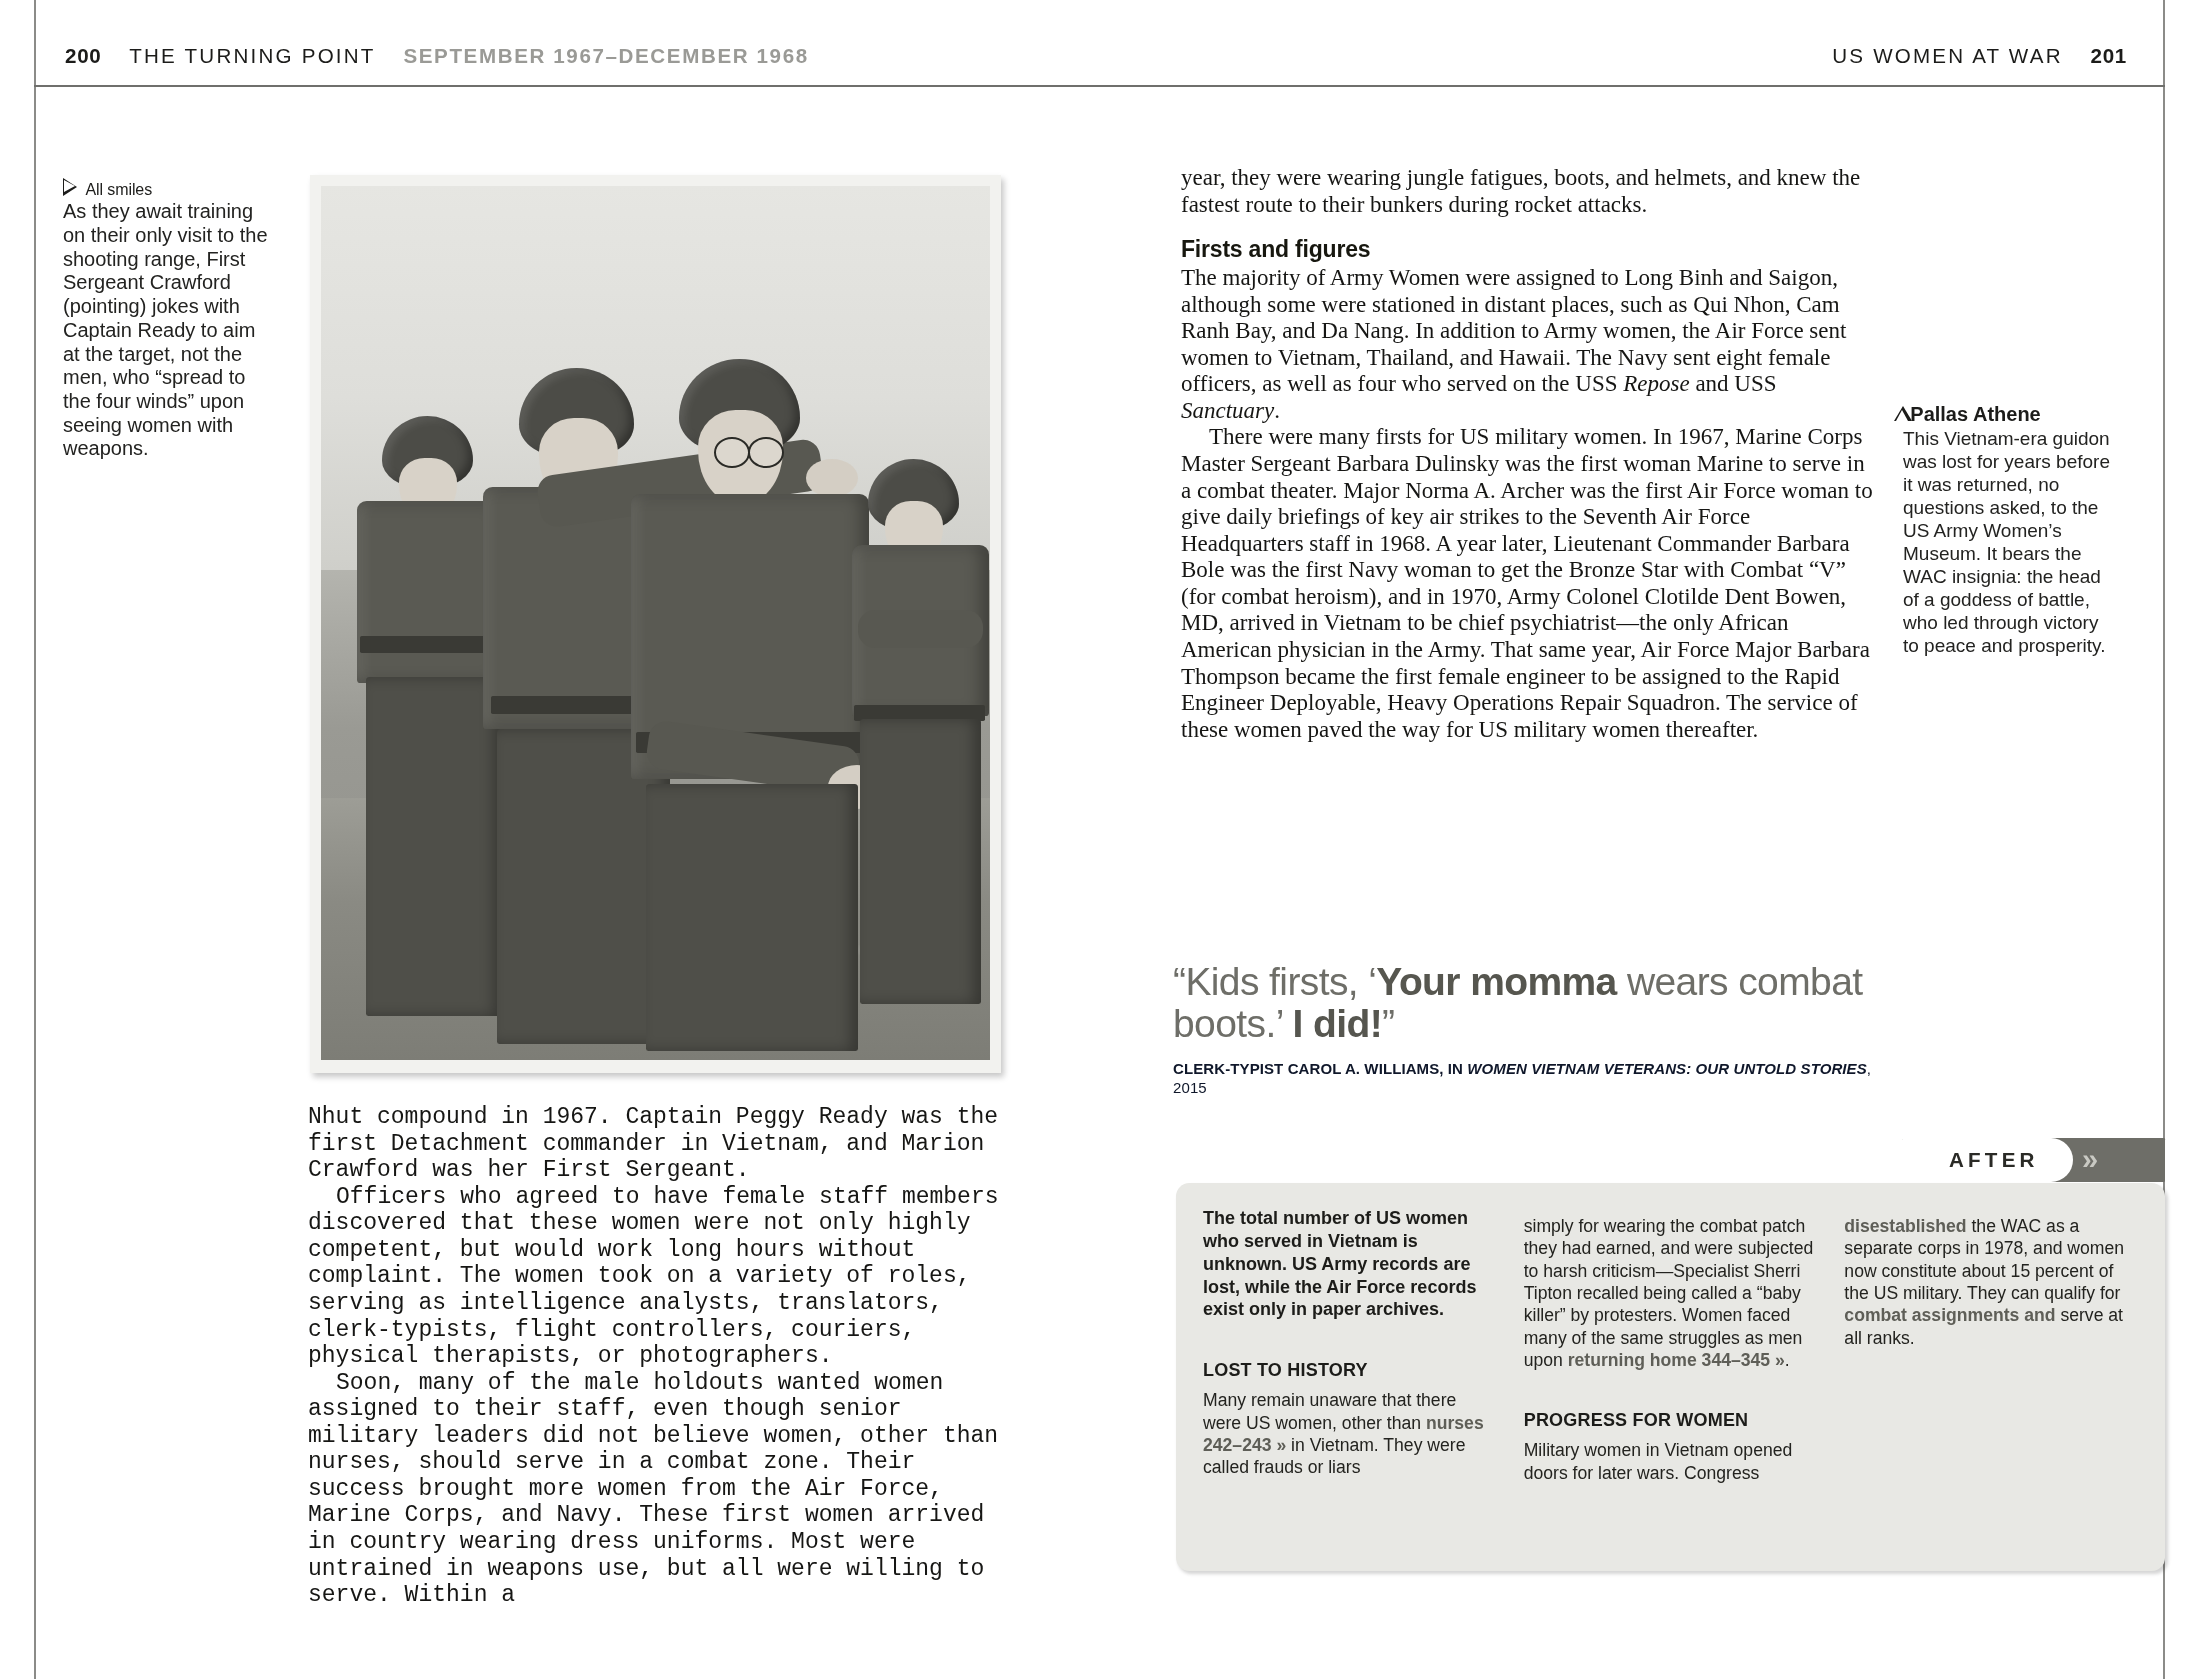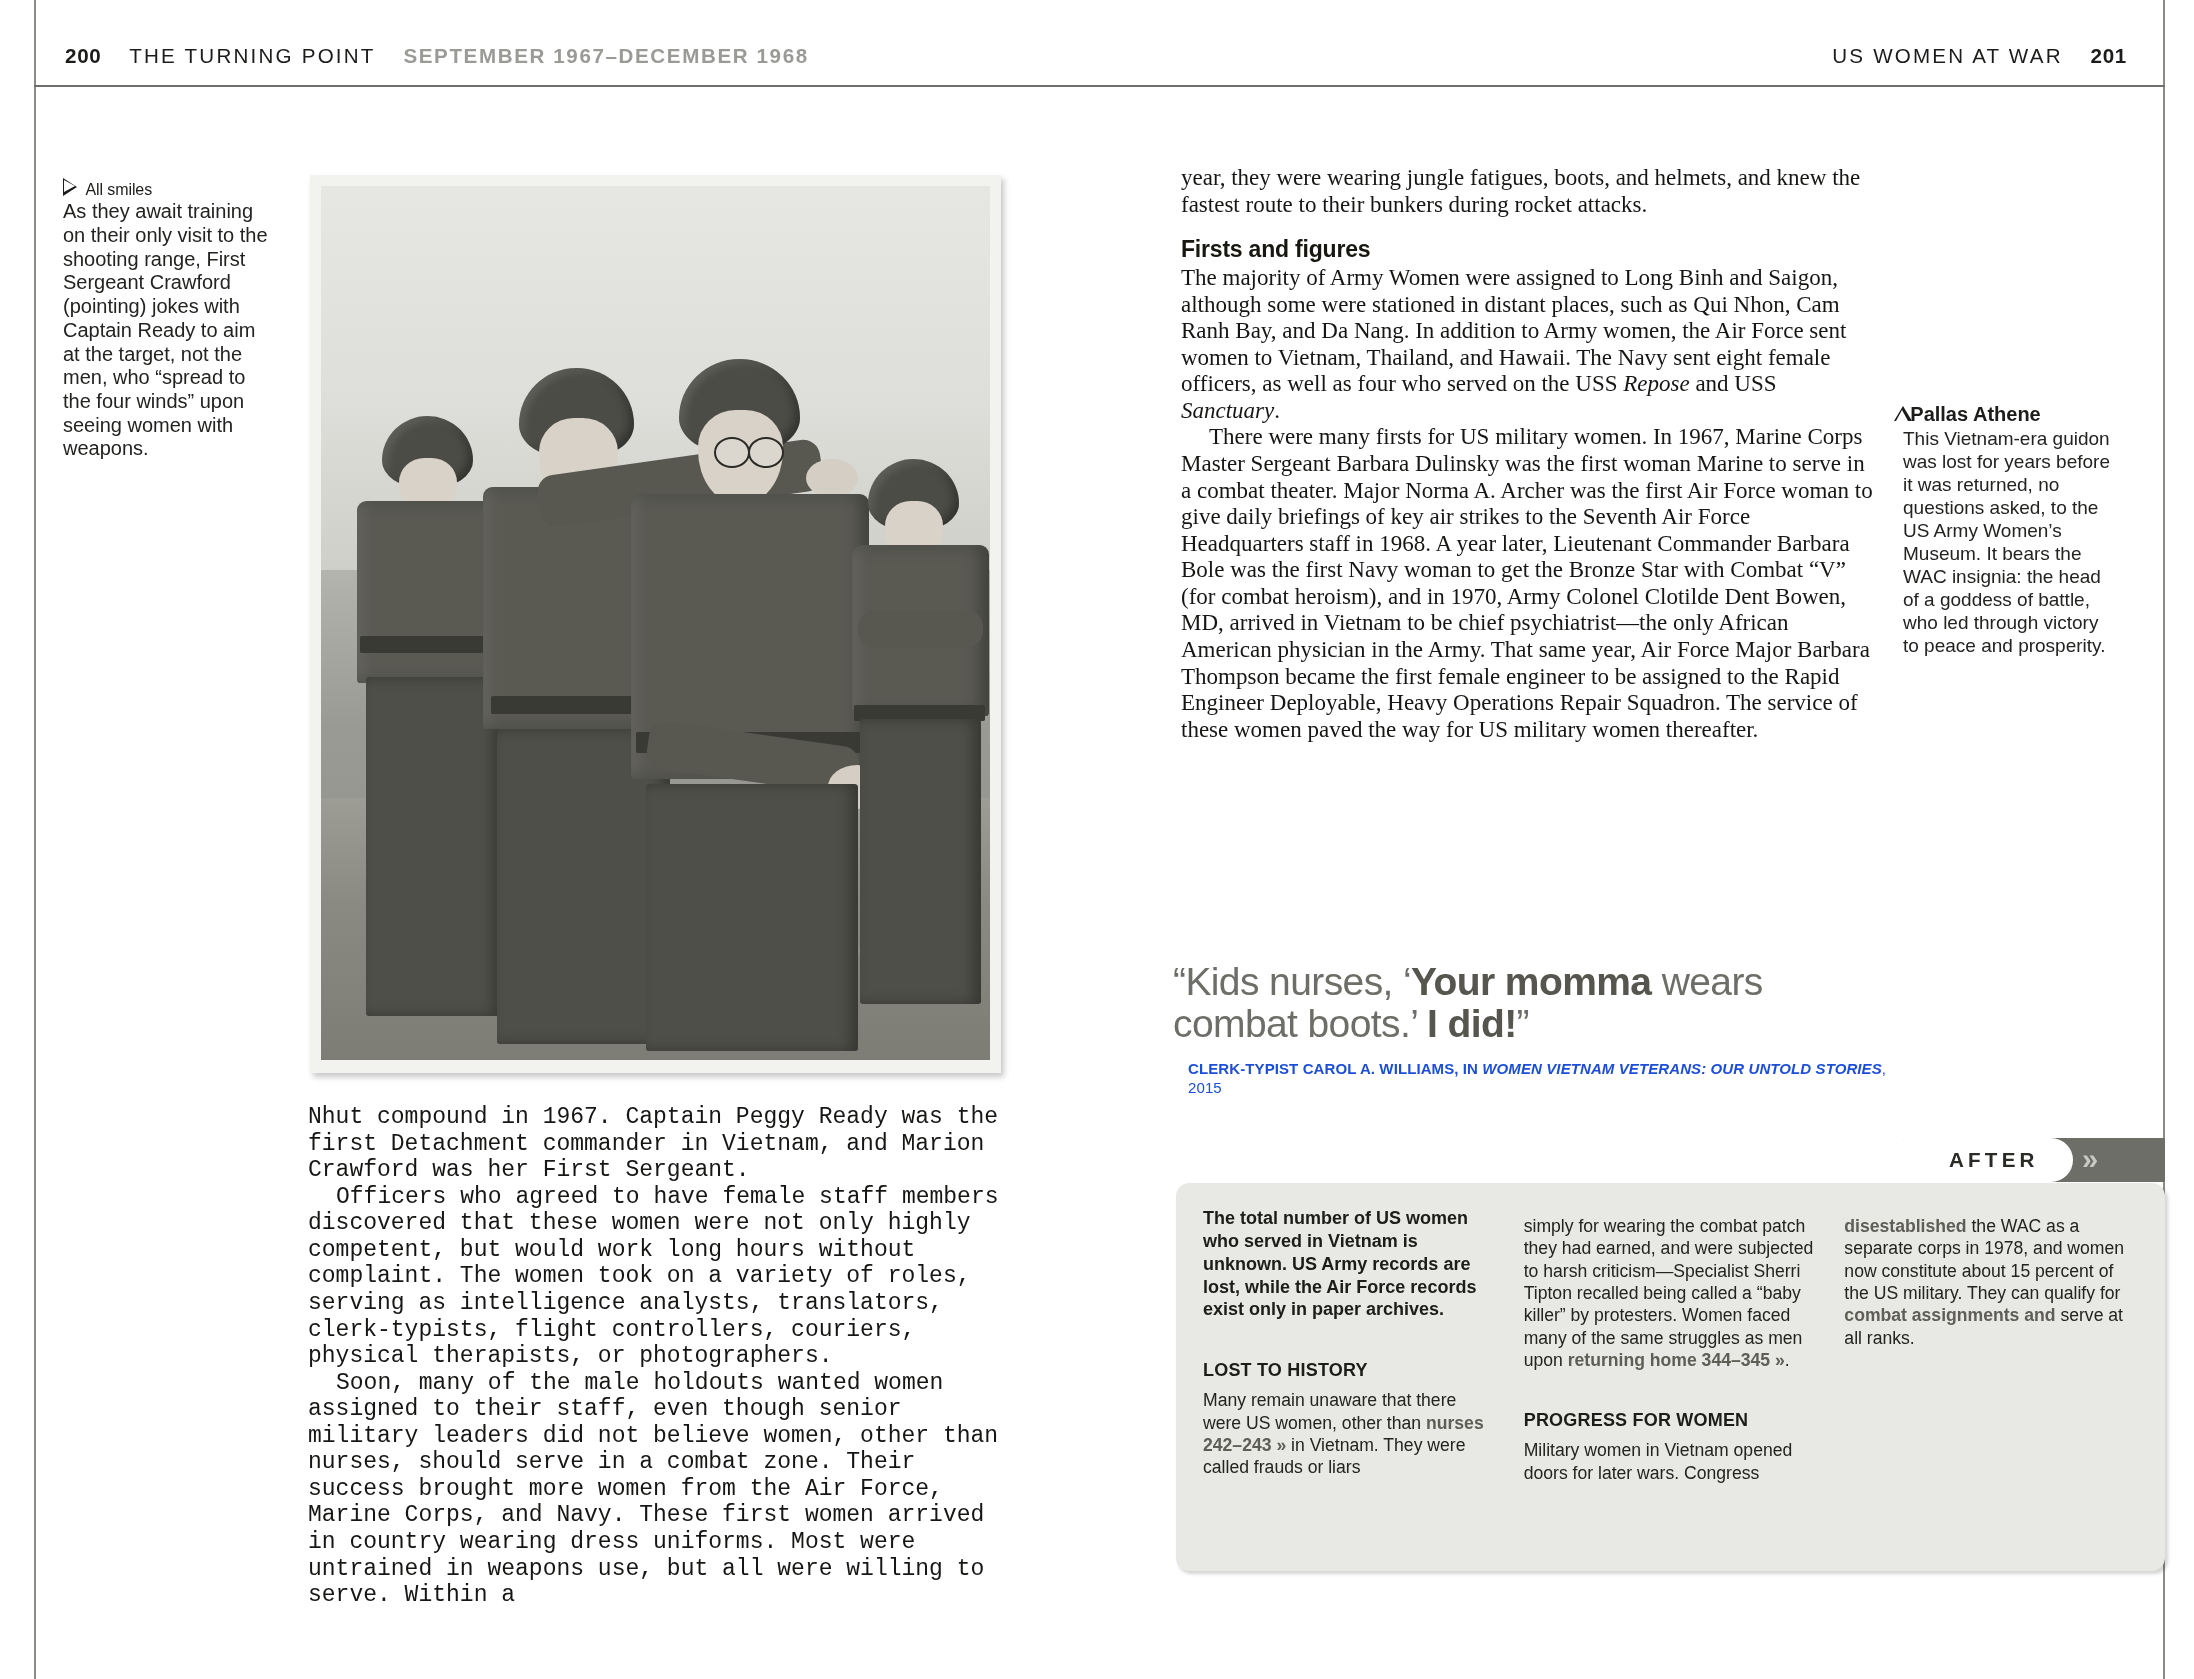--- a/index.html
+++ b/index.html
@@ -254,24 +254,23 @@
     color: #6e6e68;
     font-weight: 400;
     letter-spacing: -0.6px;
   }
   .pq-text b { color: #56564f; font-weight: 700; }
   .pq-cite {
     margin-top: 13.3px;
     font-family: "Liberation Sans", sans-serif;
     font-size: 15px;
     font-weight: 700;
-    color: #1d4ed8;
+    color: #0f172a;
     letter-spacing: 0.1px;
     line-height: 1.28;
-    margin-left: 15px;
   }
   .pq-cite i { font-style: italic; }
   .pq-cite span.yr { font-weight: 400; font-style: normal; }
 
   
   .flag-wrap {
     position: absolute;
     left: 1850px;
     top: 164px;
     width: 308px;
@@ -489,21 +488,21 @@
   </div>
 
   <div class="right-body">
     <p>year, they were wearing jungle fatigues, boots, and helmets, and knew the fastest route to their bunkers during rocket attacks.</p>
     <p class="sub-head">Firsts and figures</p>
     <p><span>The majority of Army Women were assigned to Long Binh and Saigon, although some were stationed in distant places, such as Qui Nhon, Cam Ranh Bay, and Da Nang. In addition to Army women, the Air Force sent women to Vietnam, Thailand, and Hawaii. The Navy sent eight female officers, as well as four who served on the USS </span><em class="it">Repose</em><span> and USS </span><em class="it">Sanctuary</em><span>.</span></p>
     <p class="ind">There were many firsts for US military women. In 1967, Marine Corps Master Sergeant Barbara Dulinsky was the first woman Marine to serve in a combat theater. Major Norma A. Archer was the first Air Force woman to give daily briefings of key air strikes to the Seventh Air Force Headquarters staff in 1968. A year later, Lieutenant Commander Barbara Bole was the first Navy woman to get the Bronze Star with Combat “V” (for combat heroism), and in 1970, Army Colonel Clotilde Dent Bowen, MD, arrived in Vietnam to be chief psychiatrist—the only African American physician in the Army. That same year, Air Force Major Barbara Thompson became the first female engineer to be assigned to the Rapid Engineer Deployable, Heavy Operations Repair Squadron. The service of these women paved the way for US military women thereafter.</p>
   </div>
 
   <div class="pullquote">
-    <div class="pq-text"><span>“</span><span>Kids nurses, ‘</span><b>Your momma</b><span> wears combat boots.’ </span><b>I did!</b><span>”</span></div>
+    <div class="pq-text"><span>“</span><span>Kids firsts, ‘</span><b>Your momma</b><span> wears combat boots.’ </span><b>I did!</b><span>”</span></div>
     <div class="pq-cite"><span>CLERK-TYPIST CAROL A. WILLIAMS, IN </span><i>WOMEN VIETNAM VETERANS: OUR UNTOLD STORIES</i><span class="yr">, 2015</span></div>
   </div>
 
 
   <div class="flag-cap">
     <div class="flag-cap-head">
       <span class="tri-up"></span><span>Pallas Athene</span>
     </div>
     <div class="flag-cap-body">This Vietnam-era guidon was lost for years before it was returned, no questions asked, to the US Army Women’s Museum. It bears the WAC insignia: the head of a goddess of battle, who led through victory to peace and prosperity.</div>
   </div>

